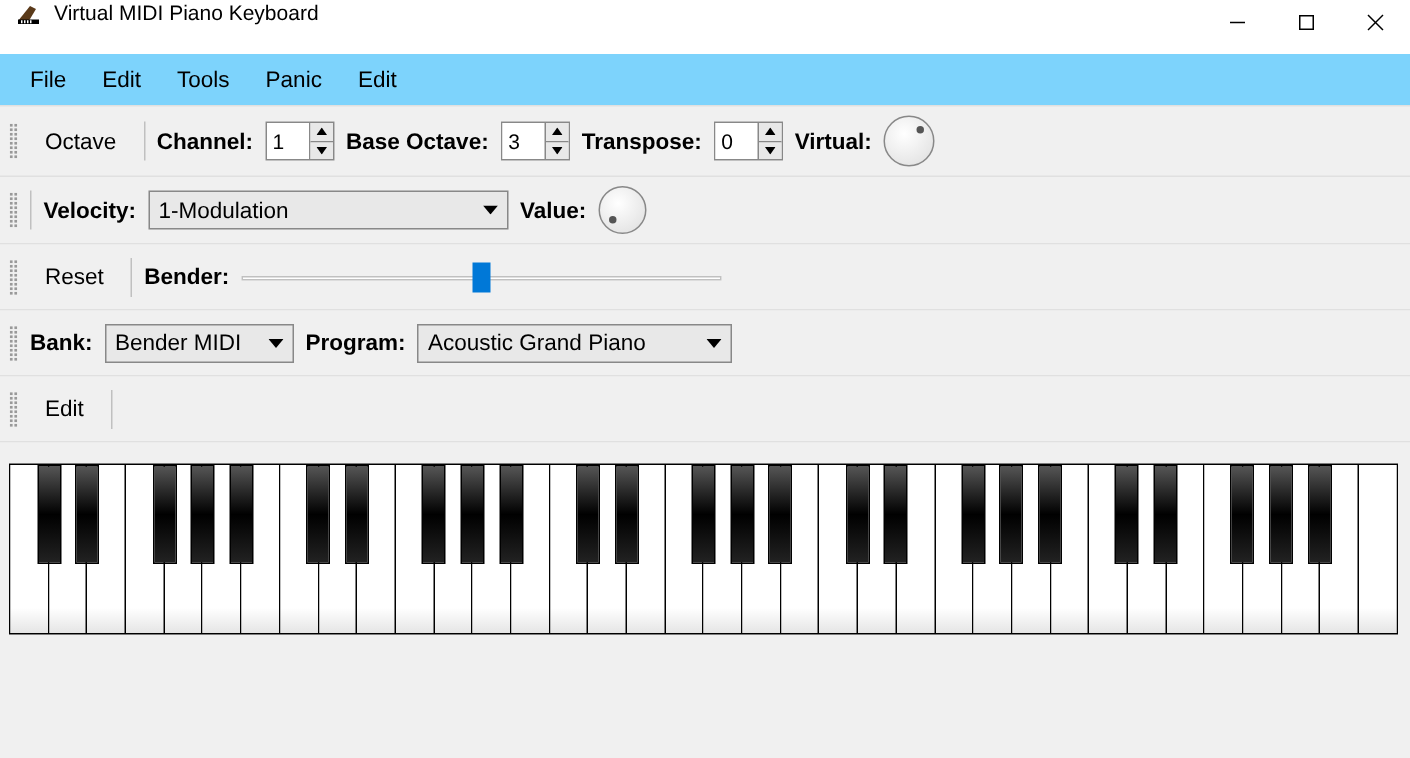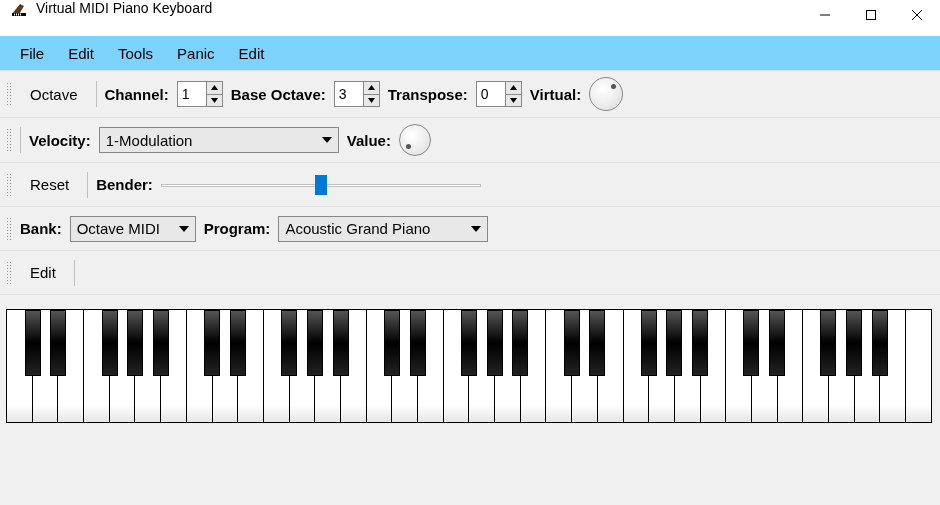--- a/index.html
+++ b/index.html
@@ -181,21 +181,21 @@
   <div class="slider">
     <div class="track"></div>
     <div class="thumb"></div>
   </div>
 </div>
 
 <div class="toolbar-row">
   <span class="grip"></span>
   <span class="lbl">Bank:</span>
   <div class="dropdown med">
-    <span>Octave MIDI</span>
+    <span>Bender MIDI</span>
     <svg viewBox="0 0 10 6">
         <polygon points="0,0 10,0 5,6" fill="#000"></polygon>
       </svg>
   </div>
   <span class="lbl">Program:</span>
   <div class="dropdown prog">
     <span>Acoustic Grand Piano</span>
     <svg viewBox="0 0 10 6">
         <polygon points="0,0 10,0 5,6" fill="#000"></polygon>
       </svg>

